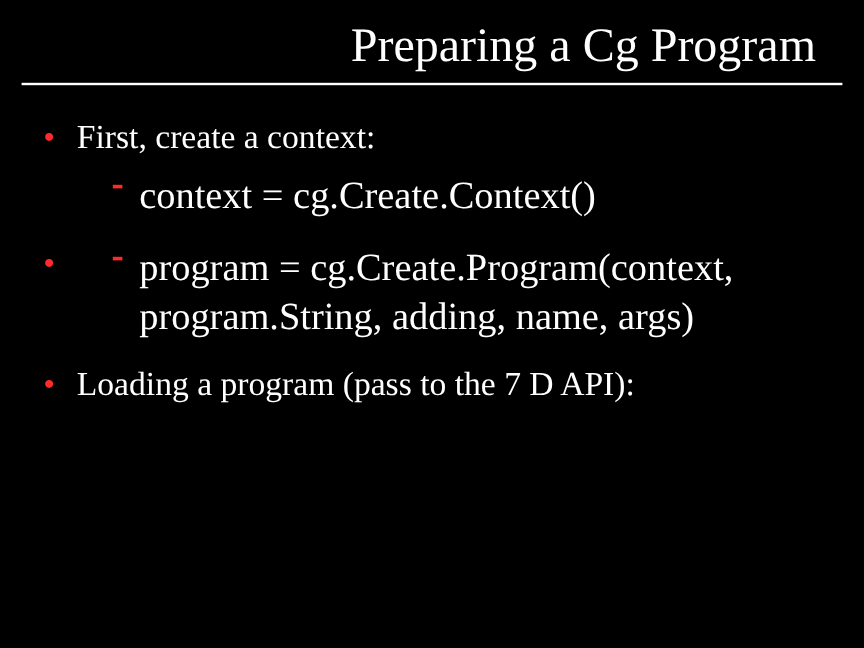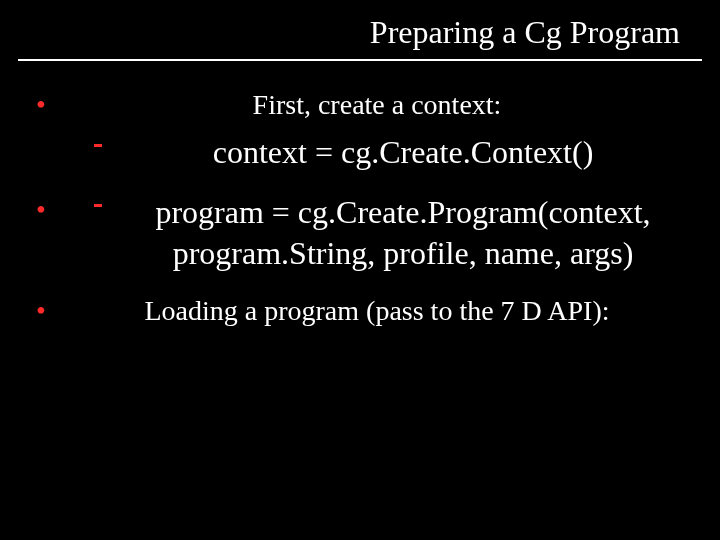--- a/index.html
+++ b/index.html
@@ -12,34 +12,33 @@
     overflow: hidden;
   }
   .slide {
     width: 720px;
     height: 540px;
     position: relative;
     box-sizing: border-box;
   }
   .title {
     color: #ffffff;
-    font-size: 32px;
+    font-size: 40px;
     font-weight: normal;
     text-align: right;
     padding: 14px 40px 8px 0;
     margin: 0;
   }
   .hr {
     border: none;
     border-top: 2px solid #ffffff;
     margin: 0 18px 0 18px;
   }
   .content {
     padding: 26px 30px 0 30px;
-    text-align: center;
   }
   ul.level1 {
     list-style: none;
     margin: 0;
     padding: 0;
   }
   ul.level1 > li {
     position: relative;
     padding-left: 34px;
     margin-bottom: 6px;
@@ -90,21 +89,21 @@
         <span>First, create a context:</span>
         <ul class="level2">
           <li>
             <span>context = cg.Create.Context()</span>
           </li>
         </ul>
       </li>
       <li>
         <ul class="level2">
           <li>
-            <span>program = cg.Create.Program(context, program.String, profile, name, args)</span>
+            <span>program = cg.Create.Program(context, program.String, adding, name, args)</span>
           </li>
         </ul>
       </li>
       <li>
         <span>Loading a program (pass to the 7 D API):</span>
       </li>
     </ul>
   </div>
 </div>
 

